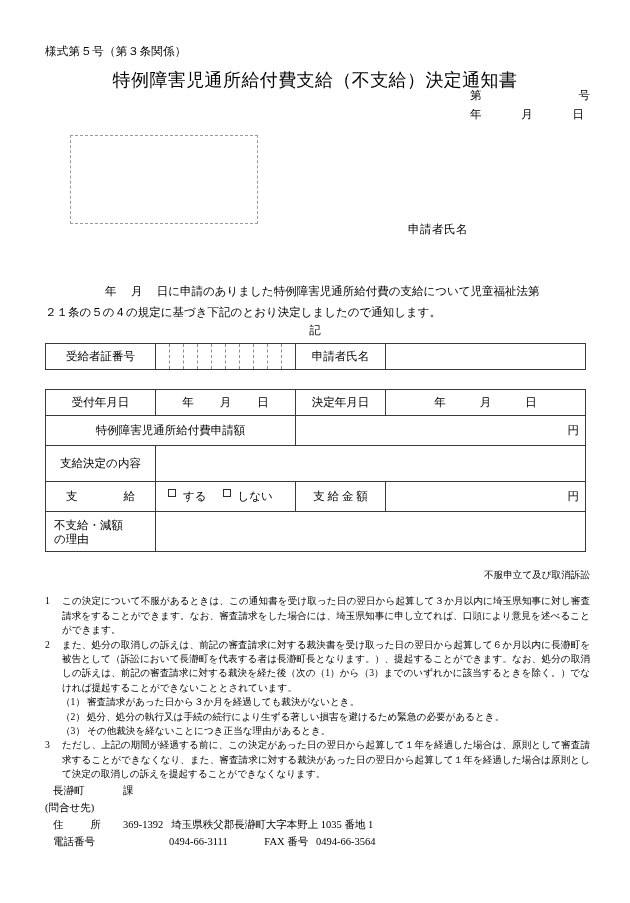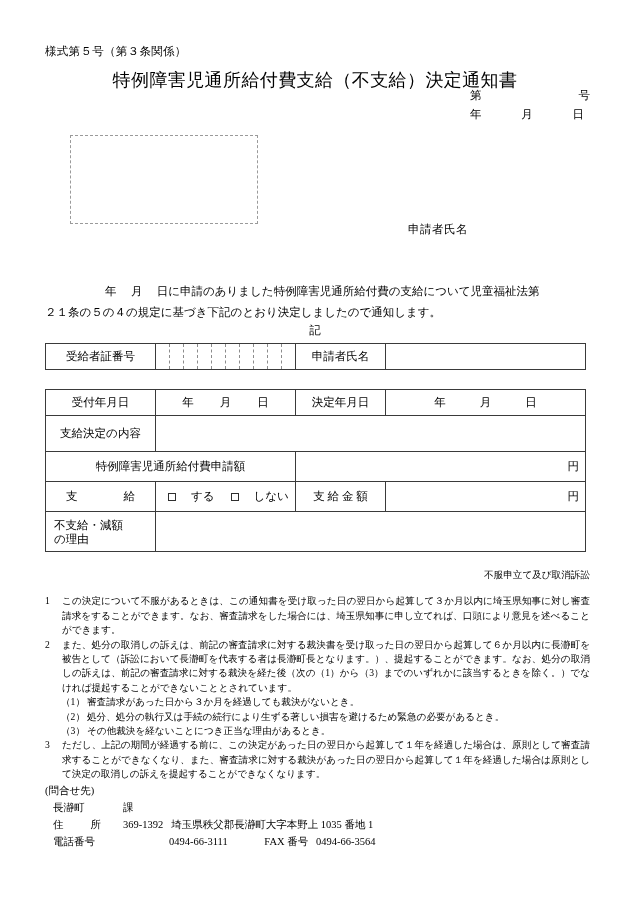--- a/index.html
+++ b/index.html
@@ -167,22 +167,22 @@
   
   .chk-group {
     display: flex;
     align-items: center;
     gap: 16px;
     padding-left: 6px;
     white-space: nowrap;
   }
   .chk-item {
     display: inline-flex;
-    align-items: center;
-    gap: 15px;
+    align-items: flex-start;
+    gap: 7px;
   }
   .chk-box {
     display: inline-block;
     width: 8px;
     height: 8px;
     border: 1px solid #2f2f2f;
     box-sizing: border-box;
   }
 
   .two-line {
@@ -339,29 +339,29 @@
         <td>
           <div class="ymd ymd-wide">
             <span>年</span>
             <span>月</span>
             <span>日</span>
           </div>
         </td>
       </tr>
 
       <tr>
-        <td class="c-center" style="height:36px">支給決定の内容</td>
-        <td class="c-left" colspan="3" style="height:36px"></td>
-      </tr>
-
-      <tr>
         <td class="c-center" colspan="2" style="height:30px">特例障害児通所給付費申請額</td>
         <td class="c-right" colspan="2" style="height:30px">
           <span></span><span>円</span>
         </td>
+      </tr>
+
+      <tr>
+        <td class="c-center" style="height:36px">支給決定の内容</td>
+        <td class="c-left" colspan="3" style="height:36px"></td>
       </tr>
 
       <tr>
         <td style="height:30px">
           <span class="spread-wide">
             <span>支</span>
             <span>給</span>
           </span>
         </td>
         <td style="height:30px">
@@ -419,25 +419,25 @@
     </div>
 
     <div class="n-item">
       <span class="n-num">3</span>
       <span class="n-txt">ただし、上記の期間が経過する前に、この決定があった日の翌日から起算して１年を経過した場合は、原則として審査請求することができなくなり、また、審査請求に対する裁決があった日の翌日から起算して１年を経過した場合は原則として決定の取消しの訴えを提起することができなくなります。</span>
     </div>
   </div>
 
   <div class="contact">
     <div class="ct-row">
-      <span class="ct-label ct-head">(問合せ先)</span>
-    </div>
-    <div class="ct-row">
       <span class="ct-label">長瀞町</span>
       <span class="ct-val">課</span>
+    </div>
+    <div class="ct-row">
+      <span class="ct-label ct-head">(問合せ先)</span>
     </div>
     <div class="ct-row">
       <span class="ct-label spaced">
         <span>住</span>
         <span>所</span>
       </span>
       <span class="ct-val">
         <span>369-1392</span>
         &nbsp;&nbsp;<span>埼玉県秩父郡長瀞町大字本野上 1035 番地 1</span>
       </span>

